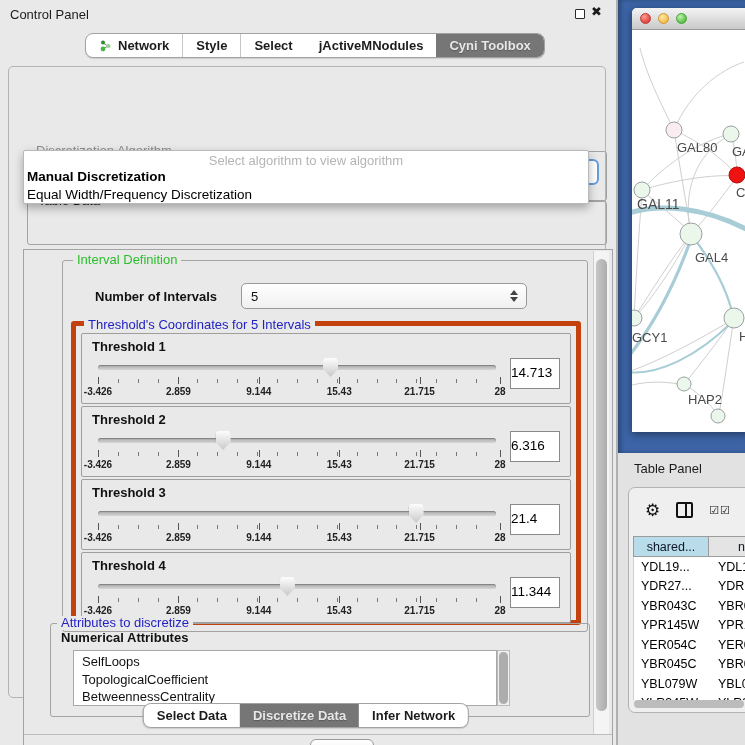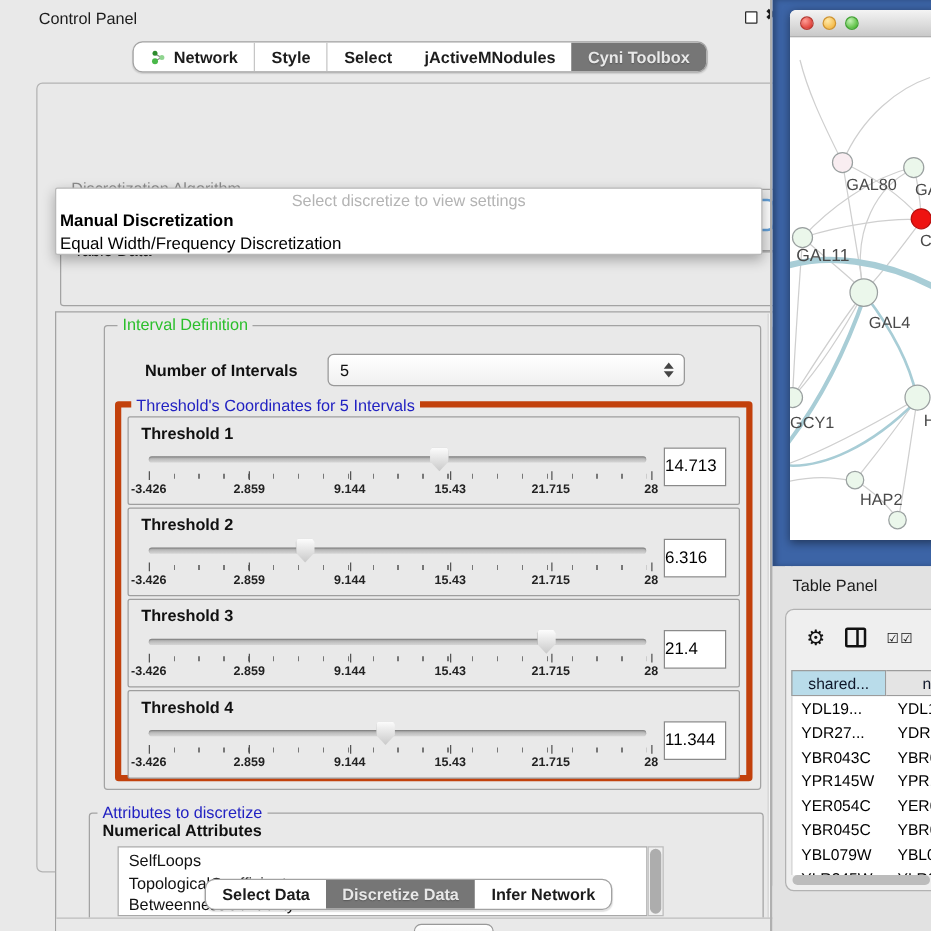--- a/index.html
+++ b/index.html
@@ -1,21 +1,21 @@
 <!DOCTYPE html>
 <html><head>
 <meta charset="utf-8">
 <style>
   * { margin:0; padding:0; box-sizing:border-box; }
   html,body { width:745px; height:745px; }
   body { font-family:"Liberation Sans","DejaVu Sans",sans-serif; background:#e9e9e9; }
   #app { position:relative; width:745px; height:745px; overflow:hidden; background:#e9e9e9; }
 
   
-  #left-panel { position:absolute; left:0; top:0; width:618px; height:745px; background:#e9e9e9;margin-left:21px; }
+  #left-panel { position:absolute; left:0; top:0; width:618px; height:745px; background:#e9e9e9; }
   .cp-title { position:absolute; left:10px; top:7px; font-size:13px; color:#1c1c1c; }
   .float-icon { position:absolute; left:575px; top:9px; width:10px; height:10px; border:1.5px solid #2a2a2a; border-radius:1px; background:#fff; }
   .close-icon { position:absolute; left:591px; top:4px; font-size:13px; font-weight:bold; color:#1a1a1a; }
 
   .tabbar { position:absolute; display:flex; background:#fff; border:1px solid #a2a2a2; border-radius:8px; overflow:hidden; height:25px; box-shadow:0 1px 1px rgba(0,0,0,.12); }
   #top-tabs { left:85px; top:33px; }
   #bottom-tabs { left:306px; top:703px; transform:translateX(-50%); }
   .tab { display:flex; align-items:center; padding:0 13px; font-size:13px; font-weight:bold; color:#1c1c1c; height:100%; white-space:nowrap; cursor:default; }
   .tab.sep { border-left:1px solid #c6c6c6; }
   .tab.sel { background:#767676; color:#e8e8e8; text-shadow:0 1px 1px rgba(0,0,0,.25); }
@@ -62,21 +62,21 @@
   .thr-box:first-child { margin-top:7px; }
   .thr-label { position:absolute; left:10px; top:5px; font-size:13px; font-weight:bold; color:#111; }
   .slider-zone { position:absolute; left:14px; top:24px; right:72px; height:44px; }
   .track { position:absolute; left:2px; right:2px; top:7px; height:5px; border-radius:3px; background:linear-gradient(#a8a8a8,#d6d6d6); box-shadow:inset 0 1px 1px rgba(0,0,0,.25); }
   .thumb-ptr { position:absolute; top:0px; width:15px; height:19px; margin-left:-7px; background:linear-gradient(#fdfdfd,#c9c9c9); clip-path:polygon(12% 0,88% 0,100% 14%,100% 58%,50% 100%,0 58%,0 14%); filter:drop-shadow(0 0 1px #777); }
   .ticks { position:absolute; left:2px; right:2px; top:21px; height:4px; background:repeating-linear-gradient(to right,#777 0,#777 1px,transparent 1px,transparent 5%); }
   .majortick { position:absolute; top:19px; width:1px; height:7px; background:#555; }
   .scale-lbl { position:absolute; top:28px; transform:translateX(-50%); font-size:10px; font-weight:bold; color:#222; white-space:nowrap; }
   .thr-value { position:absolute; right:10px; top:24px; width:50px; height:31px; background:#fff; border:1px solid #8a8a8a; font-size:13.5px; color:#000; text-align:right; padding:6px 23px 0 0; }
 
-  #attr-group { left:26px; top:400px; width:540px; height:94px;text-decoration:underline; }
+  #attr-group { left:26px; top:373px; width:540px; height:94px;text-decoration:underline; }
   .attr-sub { position:absolute; left:10px; top:6px; font-size:13px; font-weight:bold; color:#111; }
   .attr-list { position:absolute; left:22px; top:26px; width:424px; height:56px; background:#fff; border:1px solid #a8a8a8; overflow:hidden; list-style:none; padding:2px 0 0 8px; }
   .attr-list li { font-size:13px; color:#111; line-height:17.5px; white-space:nowrap; }
   .attr-vscroll { position:absolute; left:446px; top:26px; width:13px; height:56px; background:#f0f0f0; border:1px solid #bbb; }
   .attr-vscroll .thumb { position:absolute; left:1px; top:1px; width:9px; height:52px; background:#adadad; border-radius:5px; }
 
   #apply-row { position:absolute; left:0; bottom:0; width:100%; height:30px; border-top:1px solid #bdbdbd; background:#e9e9e9; }
   #apply-btn { position:absolute; left:286px; top:4px; width:64px; height:22px; background:linear-gradient(#ffffff,#e8e8e8); border:1px solid #999; border-radius:6px; font-size:13px; color:#111; text-align:center; line-height:20px; }
 
   
@@ -151,21 +151,21 @@
       <div class="groupbox" id="algo-group">
         <span class="grouplabel lbl-gray" style="left:8px">Discretization Algorithm</span>
       </div>
       <div id="algo-combo"></div>
 
       <div class="groupbox" id="tabledata-group">
         <span class="grouplabel" style="left:6px;color:#222">Table Data</span>
       </div>
 
       <div id="algo-popup">
-        <div class="hint">Select discretize to view settings</div>
+        <div class="hint">Select algorithm to view algorithm</div>
         <div id="algo-options">
             <div class="opt bold">Manual Discretization</div>
             <div class="opt">Equal Width/Frequency Discretization</div>
           </div>
       </div>
 
       <div id="main-box">
 
         <div class="groupbox" id="interval-group">
           <span class="grouplabel lbl-green" style="left:10px">Interval Definition</span>

